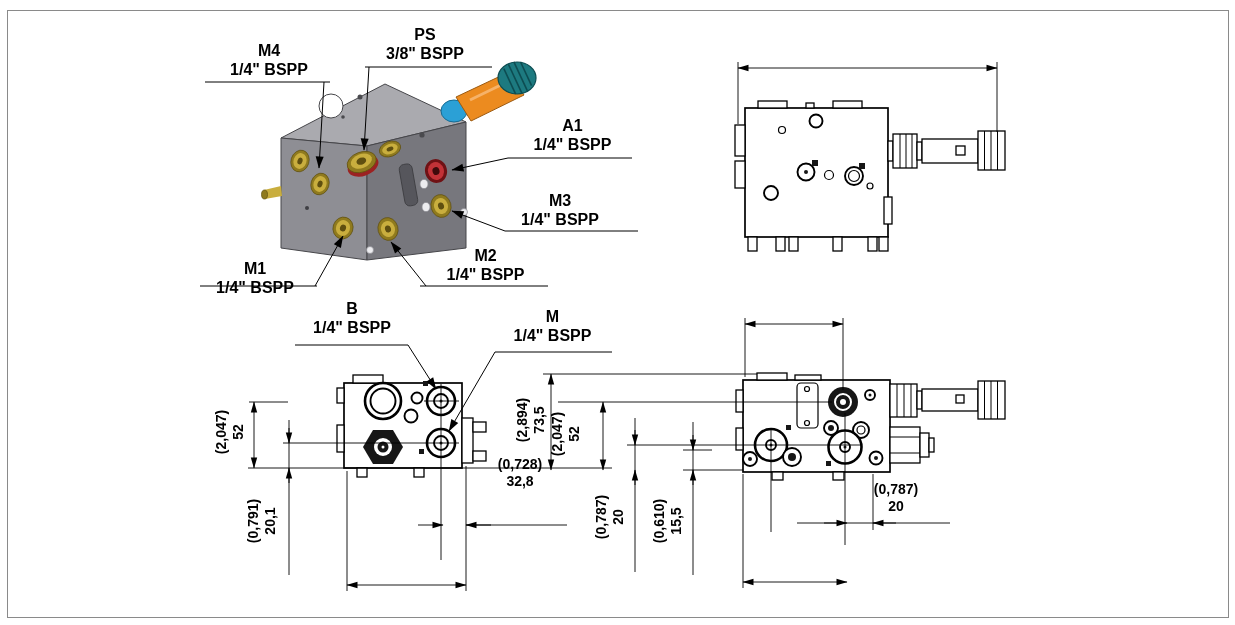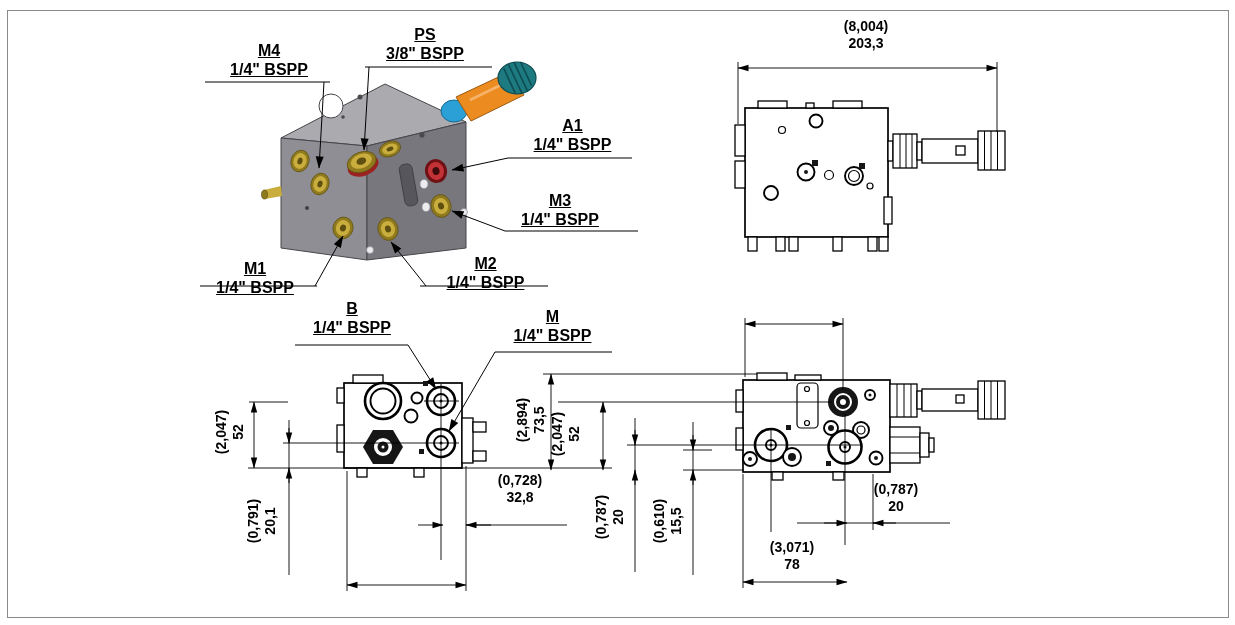--- a/index.html
+++ b/index.html
@@ -1,21 +1,21 @@
 <!DOCTYPE html>
 <html><head>
 <meta charset="utf-8">
 <style>
   html,body{margin:0;padding:0;background:#fff;}
   .canvas{position:relative;width:1235px;height:625px;background:#ffffff;overflow:hidden;
           font-family:"Liberation Sans",sans-serif;color:#000;}
   .frame{position:absolute;left:7px;top:10px;width:1220px;height:606px;border:1px solid #8a8a8a;}
   svg.art{position:absolute;left:0;top:0;}
   .lbl{position:absolute;text-align:center;line-height:1.18;font-weight:bold;white-space:nowrap;}
-  .port{font-size:16px;text-decoration:underline;}
+  .port{font-size:16px;}
   .dim{font-size:14px;}
   .rot{transform:translate(-50%,-50%) rotate(-90deg);}
   
   .ln  {stroke:#000;stroke-width:1;fill:none;}
   .thin{stroke:#000;stroke-width:0.9;fill:none;}
   .o1  {stroke:#000;stroke-width:1.3;fill:#fff;}
   .o2  {stroke:#000;stroke-width:1.7;fill:#fff;}
   .c1  {stroke:#000;stroke-width:1.2;fill:#fff;}
   .c2  {stroke:#000;stroke-width:1.9;fill:#fff;}
   .c3  {stroke:#000;stroke-width:2.6;fill:#fff;}
@@ -343,48 +343,40 @@
     <div>3/8" BSPP</div>
   </div>
   <div class="lbl port" style="left:505px;top:117px;width:135px;">
     <div>A1</div>
     <div>1/4" BSPP</div>
   </div>
   <div class="lbl port" style="left:490px;top:192px;width:140px;">
     <div>M3</div>
     <div>1/4" BSPP</div>
   </div>
-  <div class="lbl port" style="left:418px;top:247px;width:135px;margin-top:8px;">
+  <div class="lbl port" style="left:418px;top:247px;width:135px;">
     <div>M2</div>
     <div>1/4" BSPP</div>
   </div>
   <div class="lbl port" style="left:190px;top:260px;width:130px;">
     <div>M1</div>
     <div>1/4" BSPP</div>
   </div>
   <div class="lbl port" style="left:292px;top:300px;width:120px;">
     <div>B</div>
     <div>1/4" BSPP</div>
   </div>
   <div class="lbl port" style="left:490px;top:308px;width:125px;">
     <div>M</div>
     <div>1/4" BSPP</div>
   </div>
 
-  <div class="lbl dim" style="left:816px;top:18px;width:100px;">
-    <div>(8,004)</div>
-    <div>203,3</div>
-  </div>
-  <div class="lbl dim" style="left:470px;top:472px;width:100px;">
+  <div class="lbl dim" style="left:470px;top:456px;width:100px;">
     <div>(0,728)</div>
     <div>32,8</div>
-  </div>
-  <div class="lbl dim" style="left:742px;top:539px;width:100px;">
-    <div>(3,071)</div>
-    <div>78</div>
   </div>
   <div class="lbl dim" style="left:846px;top:481px;width:100px;">
     <div>(0,787)</div>
     <div>20</div>
   </div>
 
   <div class="lbl dim rot" style="left:230px;top:432px;">
     <div>(2,047)</div>
     <div>52</div>
   </div>

